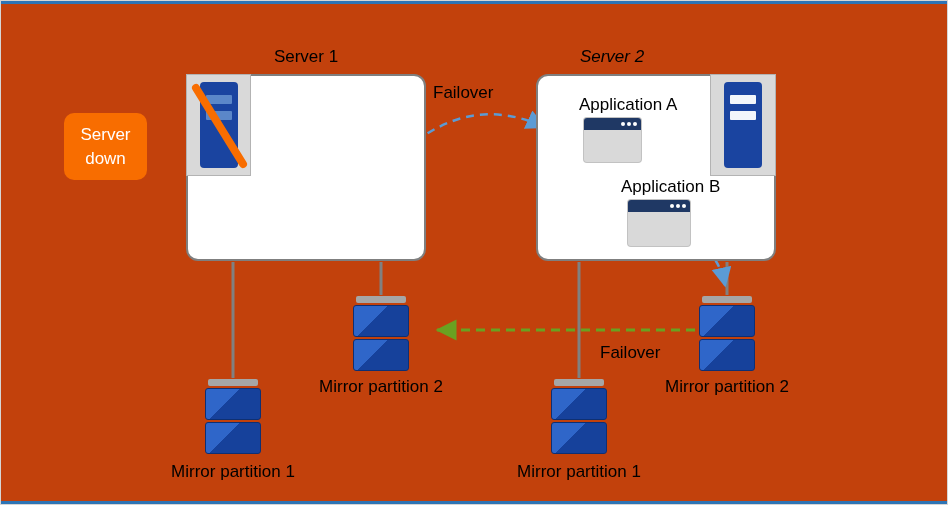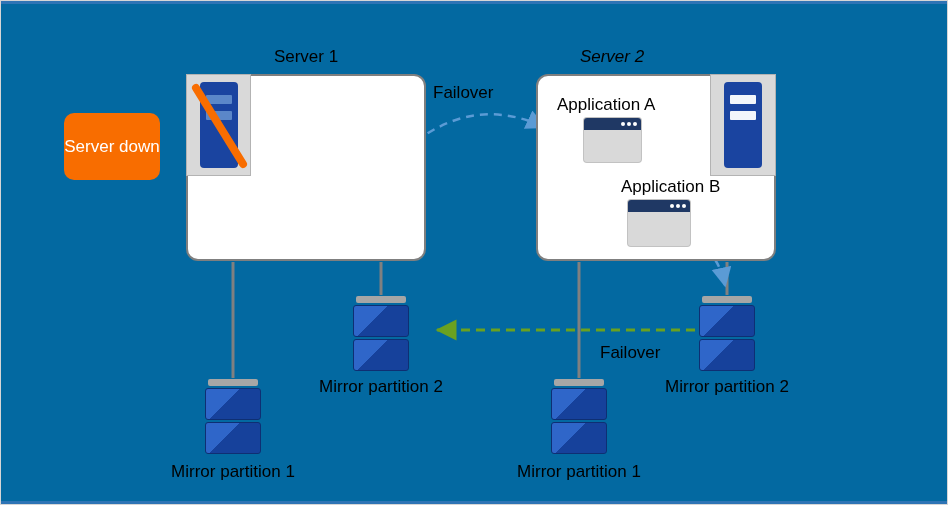--- a/index.html
+++ b/index.html
@@ -1,19 +1,19 @@
 <!DOCTYPE html>
 <html><head>
 <meta charset="utf-8">
 <style>
   * { margin:0; padding:0; box-sizing:border-box; }
   html,body { background:#ffffff; font-family:"Liberation Sans", sans-serif; }
   .canvas {
     position:relative; width:948px; height:505px;
-    background:#0369a1; border:1px solid #d6d6d6; overflow:hidden;
+    background:#c2410c; border:1px solid #d6d6d6; overflow:hidden;
   }
   .edge-bar { position:absolute; left:0; width:100%; height:3px; background:#2e74b5; }
   .edge-bar.top { top:0; }
   .edge-bar.bottom { bottom:0; }
 
   .label { position:absolute; font-size:17px; color:#000; white-space:nowrap; }
   .label.centered { text-align:center; white-space:normal; }
 
   .server-box {
     position:absolute; width:240px; height:187px;
@@ -27,21 +27,21 @@
   }
   .tower { position:relative; width:38px; height:86px; background:#1a44a0; border-radius:4px; }
   .tower .slot { position:absolute; left:6px; width:26px; height:9px; border-radius:1px; }
   .tower .slot.s1 { top:13px; }
   .tower .slot.s2 { top:29px; }
   .tower.down .slot { background:#5b87c9; }
   .tower.ok .slot { background:#f2f6fb; }
   .slash-overlay { position:absolute; left:0; top:0; z-index:4; }
 
   .badge {
-    position:absolute; left:63px; top:112px; width:96px; height:67px;
+    position:absolute; left:63px; top:112px; width:83px; height:67px;
     background:#f86d00; border-radius:10px; color:#fff;
     display:flex; align-items:center; justify-content:center;
     text-align:center; font-size:17px; line-height:1.4; 
   }
 
   .appwin { position:absolute; background:#d9d9d9; border-radius:3px; box-shadow:0 0 0 1px #c2c2c2; }
   .appwin .titlebar { height:12px; background:#1f3864; border-radius:3px 3px 0 0; position:relative; }
   .appwin .dots { position:absolute; right:4px; top:4px; display:flex; gap:2px; }
   .appwin .dots i { width:4px; height:4px; background:#fff; border-radius:50%; display:block; }
 
@@ -107,21 +107,21 @@
 
   <div class="server-icon" style="left:709px; top:73px; width:66px;">
     <div class="tower ok">
       <span class="slot s1"></span>
       <span class="slot s2"></span>
     </div>
   </div>
 
   <div class="label" style="left:432px; top:82px;">Failover</div>
 
-  <div class="label" style="left:556px; top:94px;">Application A</div>
+  <div class="label" style="left:578px; top:94px;">Application A</div>
   <div class="appwin" style="left:583px; top:117px; width:57px; height:44px;">
     <div class="titlebar">
       <span class="dots">
           <i></i>
           <i></i>
           <i></i>
         </span>
     </div>
   </div>
 

